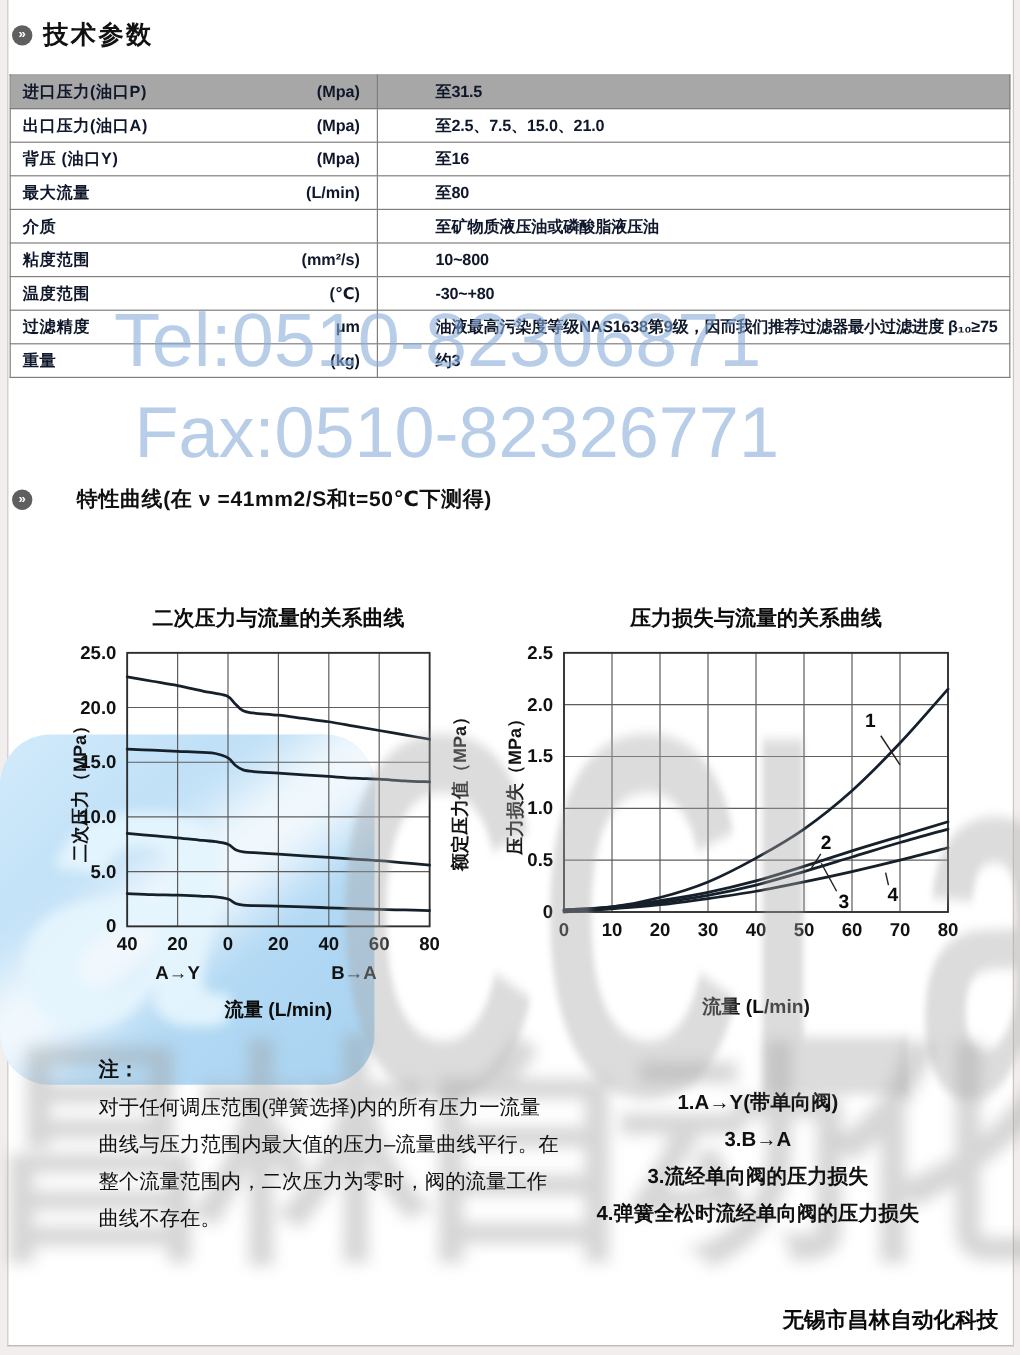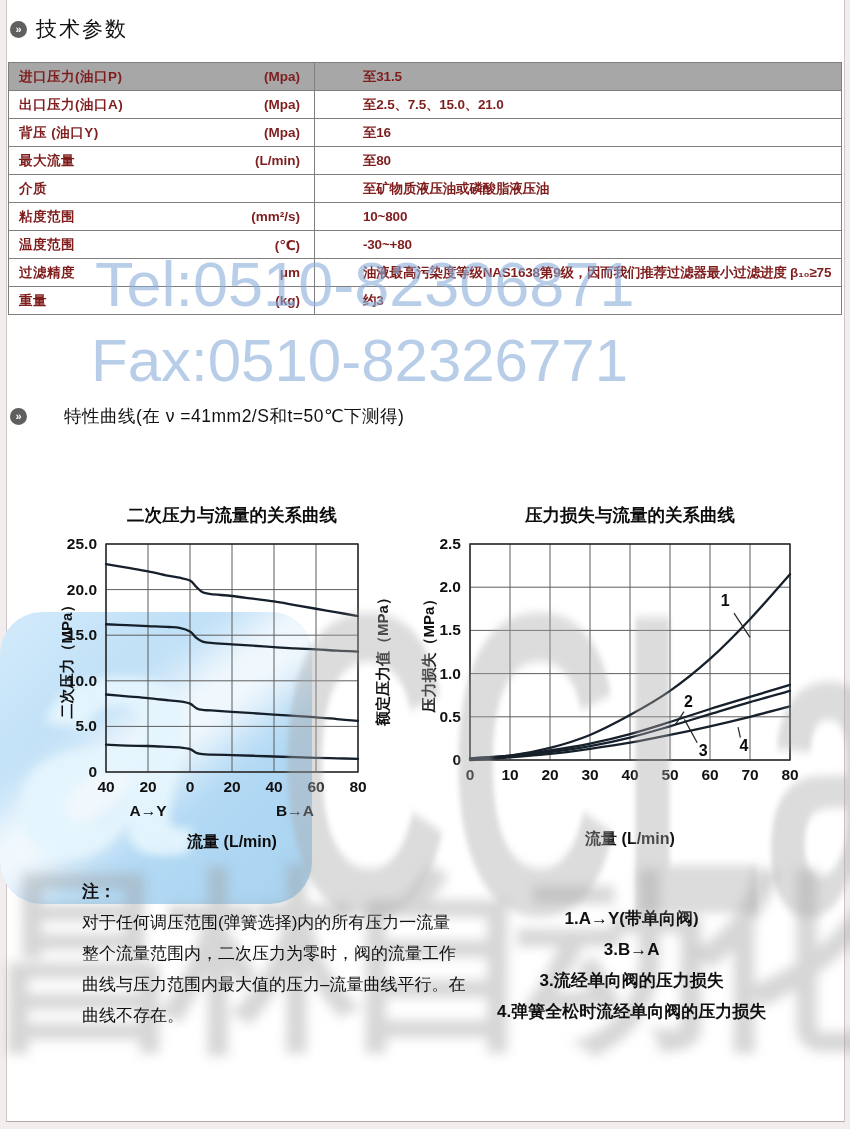--- a/index.html
+++ b/index.html
@@ -4,28 +4,28 @@
 <style>
   html,body{margin:0;padding:0;}
   body{font-family:"Liberation Sans","DejaVu Sans",sans-serif;background:#e9e4e4;}
   .canvas{position:relative;width:850px;height:1129px;background:#f3eeee;overflow:hidden;}
   .page{position:absolute;left:6px;top:0;width:837px;height:1121px;background:#fff;
         border-left:1px solid #cfc3c3;border-right:1px solid #cfc3c3;border-bottom:1px solid #b5a8a8;}
   
   .sec-head{position:absolute;display:flex;align-items:center;gap:9px;z-index:4;}
   .sec-head .bullet{width:17px;height:17px;border-radius:50%;background:#5f5f5f;color:#fff;
         display:flex;align-items:center;justify-content:center;font-size:11px;font-weight:700;line-height:1;}
-  .sec-head .txt{font-weight:400;color:#111;}
+  .sec-head .txt{font-weight:700;color:#111;}
   #head1{left:10px;top:15px;}
   #head1 .txt{font-size:21px;letter-spacing:2px;}
   #head2{left:10px;top:404px;}
   #head2 .txt{font-size:17.5px;letter-spacing:0.5px;margin-left:28px;}
   
   table.params{position:absolute;left:8px;top:62px;width:834px;border-collapse:collapse;z-index:3;}
-  table.params td{border:1px solid #7f7f7f;height:27px;padding:0;font-size:13.5px;color:#7f1d1d;vertical-align:middle;margin-top:14px;}
+  table.params td{border:1px solid #7f7f7f;height:27px;padding:0;font-size:13.5px;color:#0f172a;vertical-align:middle;margin-top:14px;}
   table.params td.c1{width:305px;}
   table.params td.c1 .cellwrap{display:flex;justify-content:space-between;align-items:center;padding:0 14px 0 10px;}
   table.params td.c1 .lbl{font-weight:700;letter-spacing:0.5px;}
   table.params td.c1 .unit{font-weight:600;}
   table.params td.c2{padding-left:48px;font-weight:600;letter-spacing:-0.2px;}
   table.params tr.hl td{background:#a7a7a7;}
   
   svg.chart{position:absolute;z-index:3;overflow:visible;}
   #chartL{left:30px;top:494px;}
   #chartR{left:420px;top:494px;}
@@ -33,21 +33,21 @@
   .note-label{position:absolute;left:82px;top:880px;font-size:17px;font-weight:700;color:#101010;z-index:4;}
   .note-para{position:absolute;left:82px;top:907px;width:390px;font-size:17px;line-height:31px;
              font-weight:400;color:#101010;z-index:4;}
   .legend-list{position:absolute;left:497px;top:903px;font-size:17px;line-height:31px;
              font-weight:700;color:#101010;z-index:4;text-align:center;}
   
   .footer{position:absolute;right:18px;top:1088px;font-size:18px;font-weight:700;color:#0a0a0a;z-index:4;}
   
   .wm{position:absolute;pointer-events:none;white-space:nowrap;}
   #wm-tel{left:95px;top:248px;font-size:63px;letter-spacing:0px;color:rgba(136,172,216,0.60);z-index:6;font-weight:400;}
-  #wm-fax{left:91px;top:326px;font-size:60px;letter-spacing:0px;color:rgba(136,172,216,0.60);z-index:6;font-weight:400;}
+  #wm-fax{left:112px;top:326px;font-size:60px;letter-spacing:0px;color:rgba(136,172,216,0.60);z-index:6;font-weight:400;}
   #wm-blob{left:0px;top:612px;width:312px;height:292px;border-radius:42px;z-index:1;
            background:linear-gradient(135deg,#d3ebfb 0%,#baddf6 40%,#a8d3f1 100%);overflow:hidden;}
   #wm-blob .streak{position:absolute;left:-80px;top:90px;width:480px;height:80px;background:rgba(255,255,255,0.85);
            filter:blur(22px);transform:rotate(-38deg);transform-origin:center;}
   #wm-blob .a-glyph{position:absolute;left:18px;top:-62px;font-size:330px;font-weight:700;font-style:italic;
            color:rgba(228,244,253,0.95);filter:blur(5px);}
   #wm-brand{left:278px;top:582px;font-size:430px;font-weight:700;color:rgba(168,168,168,0.40);
            filter:blur(5px);transform:scaleX(0.55);transform-origin:left top;z-index:5;line-height:0.85;}
   #wm-brand-cn{left:-12px;top:862px;font-size:195px;font-weight:700;color:rgba(158,158,158,0.42);
            filter:blur(6px);letter-spacing:-18px;z-index:1;line-height:1;}
@@ -255,27 +255,28 @@
       <text x="283.2" y="262.36" text-anchor="middle" font-size="16" font-weight="600" fill="#0c0c0c">3</text>
       <line x1="320.4" y1="243.536" x2="318" y2="233.168" stroke="#222" stroke-width="1.2"></line>
       <text x="324" y="257.176" text-anchor="middle" font-size="16" font-weight="600" fill="#0c0c0c">4</text>
     </svg>
 
   <div class="wm" id="wm-brand">CCLair</div>
 
   <div class="note-label">注：</div>
   <div class="note-para" id="note-para">
       <div>对于任何调压范围(弹簧选择)内的所有压力一流量</div>
+      <div>曲线与压力范围内最大值的压力–流量曲线平行。在</div>
       <div>整个流量范围内，二次压力为零时，阀的流量工作</div>
-      <div>曲线与压力范围内最大值的压力–流量曲线平行。在</div>
       <div>曲线不存在。</div>
     </div>
   <div class="legend-list" id="legend-list">
       <div>1.A→Y(带单向阀)</div>
       <div>3.B→A</div>
       <div>3.流经单向阀的压力损失</div>
       <div>4.弹簧全松时流经单向阀的压力损失</div>
     </div>
 
+  <div class="footer">无锡市昌林自动化科技</div>
 
   <div class="wm" id="wm-tel">Tel:0510-82306871</div>
   <div class="wm" id="wm-fax">Fax:0510-82326771</div>
 </div>
 
 </body></html>

